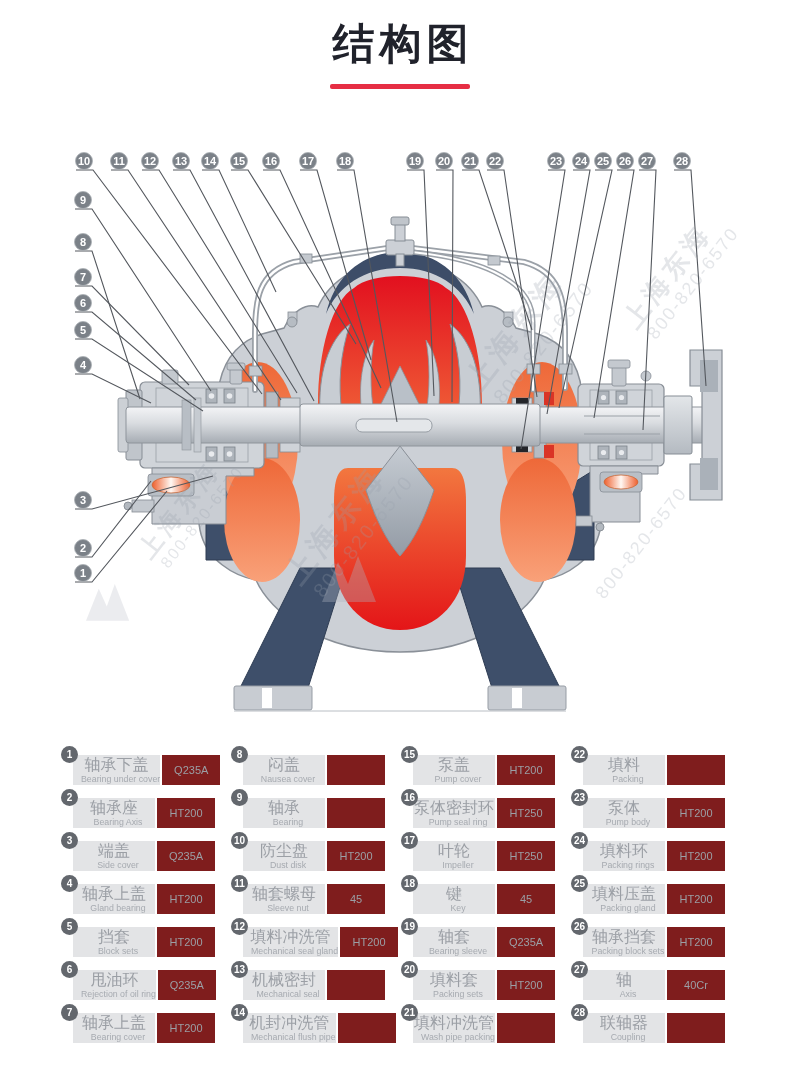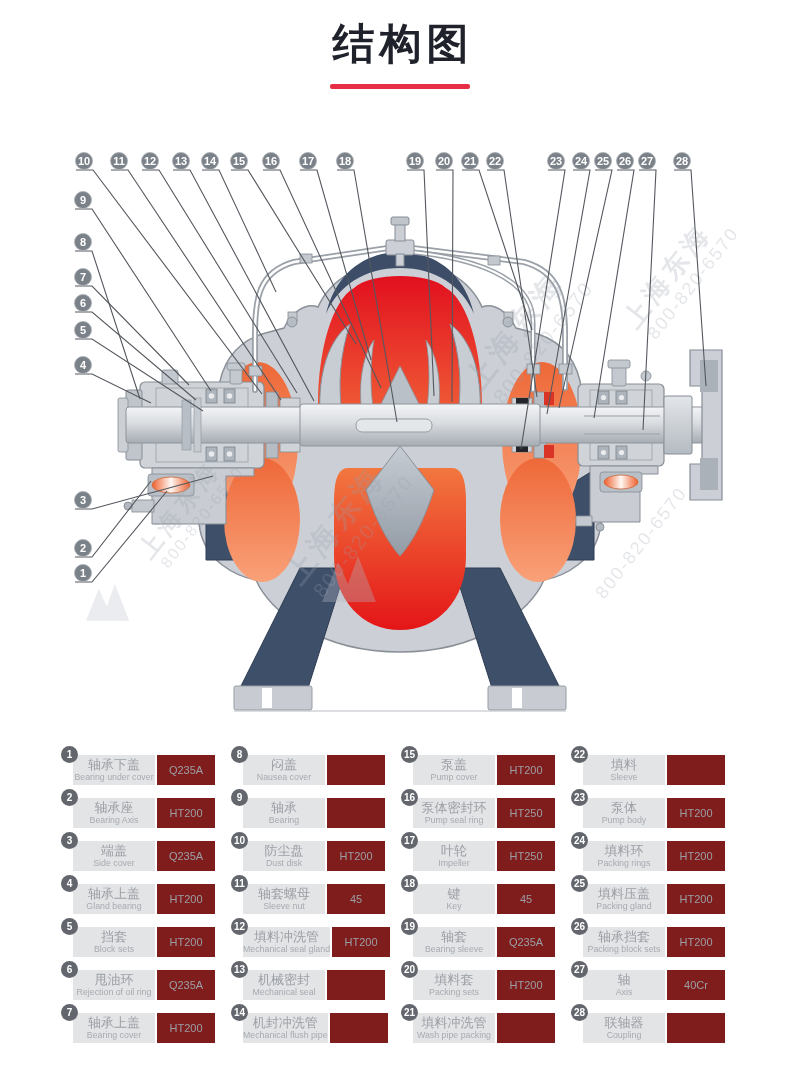--- a/index.html
+++ b/index.html
@@ -20,22 +20,22 @@
   
   #parts-grid{position:absolute;left:73px;top:755px;display:grid;
               grid-template-columns:repeat(4,142px);grid-template-rows:repeat(7,43px);
               grid-auto-flow:column;column-gap:28px;}
   .part{position:relative;display:flex;gap:2px;height:30px;width:142px;}
   .badge{position:absolute;left:-12px;top:-9px;width:17px;height:17px;border-radius:50%;
          background:#63676d;color:#fff;font-size:10px;font-weight:bold;
          display:flex;align-items:center;justify-content:center;z-index:2;}
   .pname{flex:0 0 82px;background:#e3e4e6;display:flex;flex-direction:column;
          align-items:center;justify-content:center;overflow:visible;}
-  .cn{font-size:13px;color:#9b9fa5;line-height:1.1;white-space:nowrap;}
-  .en{font-size:8.8px;color:#a6aab0;line-height:1.2;white-space:nowrap;}
+  .cn{font-size:16px;color:#9b9fa5;line-height:1.1;white-space:nowrap;}
+  .en{font-size:8.8px;color:#a6aab0;line-height:1.2;white-space:nowrap;margin-left:8px;}
   .pmat{flex:0 0 58px;background:#7f1d1d;color:#9b9fa5;font-size:11px;
         display:flex;align-items:center;justify-content:center;}
 </style>
 </head>
 <body>
 
 <div class="page">
 
   <div class="title">结构图</div>
   <div class="title-underline" style="background: rgb(230, 46, 68);"></div>
@@ -502,21 +502,21 @@
         <span class="cn">填料冲洗管</span>
         <span class="en">Wash pipe packing</span>
       </span>
       <span class="pmat"></span>
     </div>
 
     <div class="part">
       <span class="badge">22</span>
       <span class="pname">
         <span class="cn">填料</span>
-        <span class="en">Sleeve</span>
+        <span class="en">Packing</span>
       </span>
       <span class="pmat"></span>
     </div>
 
     <div class="part">
       <span class="badge">23</span>
       <span class="pname">
         <span class="cn">泵体</span>
         <span class="en">Pump body</span>
       </span>

